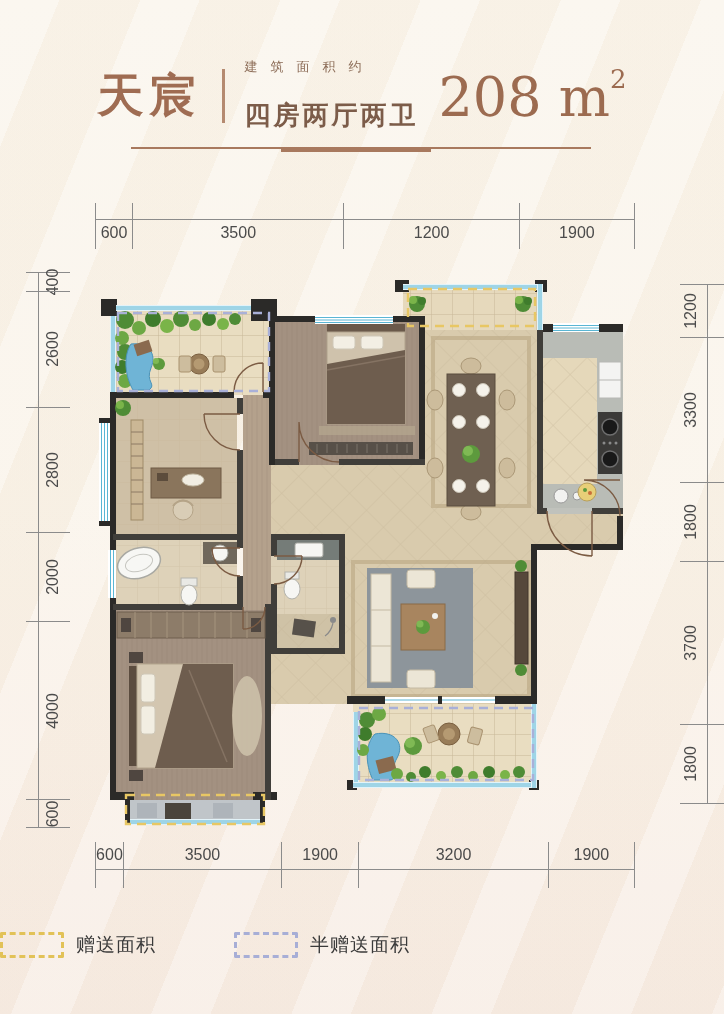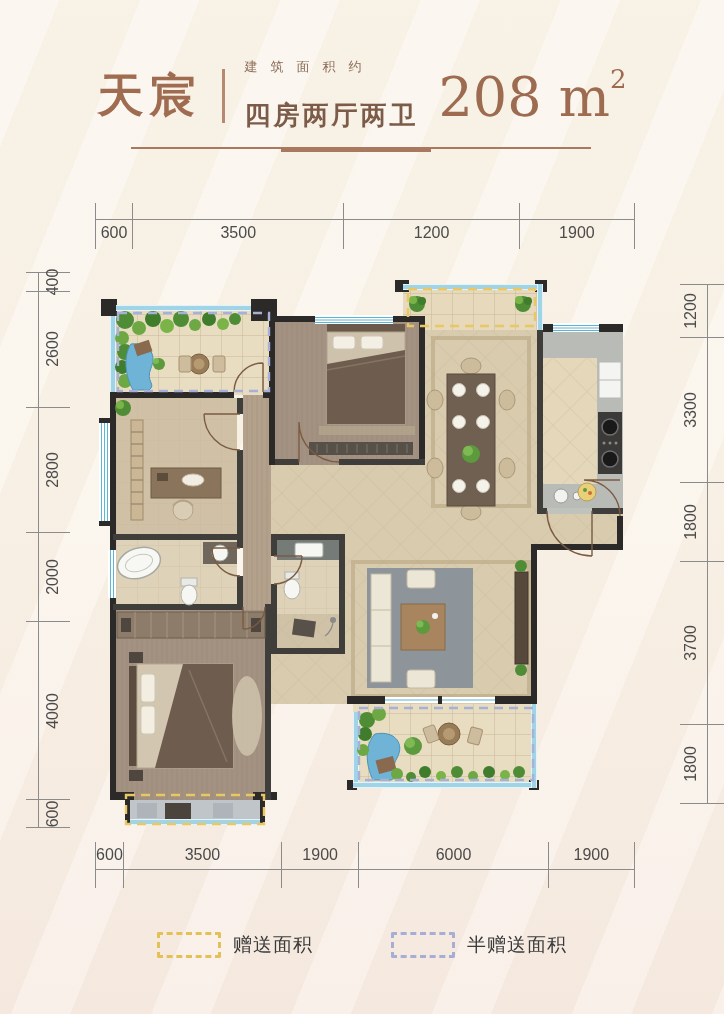--- a/index.html
+++ b/index.html
@@ -37,21 +37,21 @@
   .dim-bottom .seg span{position:absolute;top:4px;left:50%;transform:translateX(-50%);white-space:nowrap;}
   .dim-left{left:26px;top:272px;width:44px;height:556px;}
   .dim-left .vline{left:12px;}
   .dim-left .seg span{position:absolute;top:50%;left:27px;transform:translate(-50%,-50%) rotate(-90deg);white-space:nowrap;}
   .dim-right{left:680px;top:284px;width:44px;height:520px;}
   .dim-right .vline{left:27px;}
   .dim-right .seg span{position:absolute;top:50%;left:11px;transform:translate(-50%,-50%) rotate(-90deg);white-space:nowrap;}
   
   .plan{position:absolute;left:95px;top:272px;width:540px;height:558px;}
   
-  .legend{position:absolute;top:932px;left:0;width:100%;display:flex;justify-content:center;align-items:center;gap:78px;}
+  .legend{position:absolute;top:932px;left:0;width:100%;display:flex;align-items:center;gap:78px;}
   .legend .item{display:flex;align-items:center;gap:12px;}
   .legend .box{width:58px;height:20px;border:3px dashed #e2c257;border-radius:2px;}
   .legend .box.half{border-color:#a7aed6;}
   .legend .lbl{font-size:19px;color:#3a3a3a;letter-spacing:1px;}
 </style>
 </head>
 <body>
 
 <div class="page">
 
@@ -93,21 +93,21 @@
       <div class="seg" style="flex:600 0 0">
           <span>600</span>
         </div>
       <div class="seg" style="flex:3500 0 0">
           <span>3500</span>
         </div>
       <div class="seg" style="flex:1700 0 0">
           <span>1900</span>
         </div>
       <div class="seg" style="flex:4200 0 0">
-          <span>6000</span>
+          <span>3200</span>
         </div>
       <div class="seg" style="flex:1900 0 0">
           <span>1900</span>
         </div>
       <div class="tick-end"></div>
     </div>
   </div>
 
   <div class="dim dim-left">
     <div class="vline"></div>

